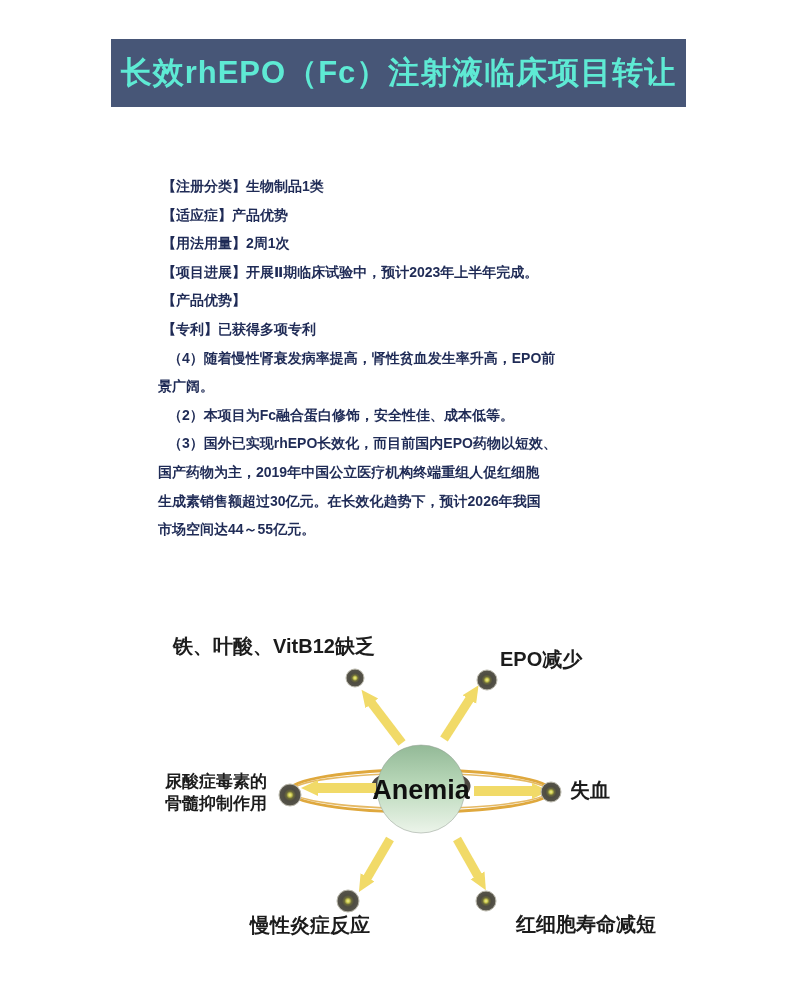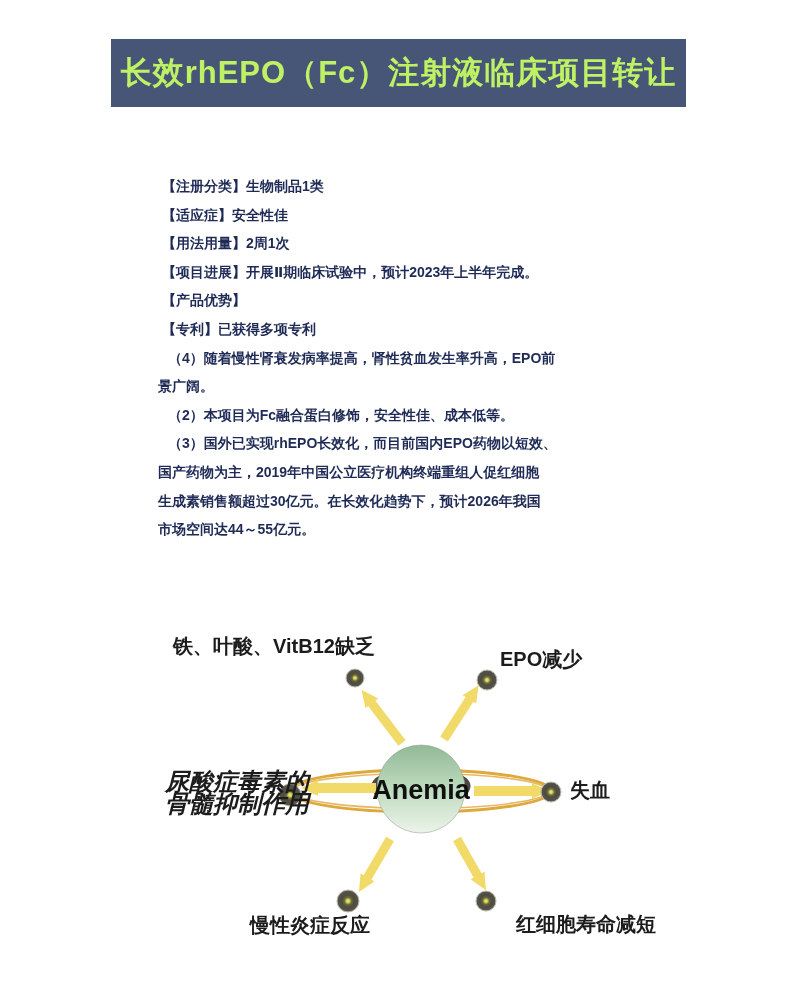--- a/index.html
+++ b/index.html
@@ -6,56 +6,56 @@
   .page{
     position:relative;width:796px;height:1000px;background:#ffffff;overflow:hidden;
     font-family:"Liberation Sans","DejaVu Sans",sans-serif;
   }
   
   .banner{
     position:absolute;left:111px;top:39px;width:575px;height:68px;
     background:#475677;display:flex;align-items:center;justify-content:center;
   }
   .banner .title{
-    color:#bef264;font-size:31px;font-weight:bold;letter-spacing:1px;white-space:nowrap;
+    color:#5eead4;font-size:31px;font-weight:bold;letter-spacing:1px;white-space:nowrap;
   }
   
   .bodytext{
     position:absolute;left:158px;top:172px;width:545px;
     color:#1f2b56;font-size:14px;font-weight:600;line-height:28.6px;
   }
   .ln{white-space:nowrap;}
   .ln.b{padding-left:4px;}
   .ln.n{padding-left:10px;}
   
   .diagram{position:absolute;left:140px;top:615px;width:540px;height:365px;}
   .diagram svg{position:absolute;left:0;top:0;}
   .dlabel{
     position:absolute;color:#1c1c1c;font-weight:600;font-size:20px;
     white-space:pre-line;line-height:22px;
   }
   .lbl-iron{left:33px;top:20px;}
   .lbl-epo{left:360px;top:33px;}
-  .lbl-uremic{left:25px;top:156px;font-size:24px;font-style:italic;}
+  .lbl-uremic{left:25px;top:156px;font-size:17px;}
   .lbl-blood{left:430px;top:164px;}
   .lbl-inflam{left:110px;top:299px;}
   .lbl-rbc{left:376px;top:298px;}
 </style>
 </head>
 <body>
 
 <div class="page">
 
   <div class="banner">
     <div class="title">长效rhEPO（Fc）注射液临床项目转让</div>
   </div>
 
   <div class="bodytext">
     <div class="ln b">【注册分类】生物制品1类</div>
-    <div class="ln b">【适应症】安全性佳</div>
+    <div class="ln b">【适应症】产品优势</div>
     <div class="ln b">【用法用量】2周1次</div>
     <div class="ln b">【项目进展】开展Ⅱ期临床试验中，预计2023年上半年完成。</div>
     <div class="ln b">【产品优势】</div>
     <div class="ln b">【专利】已获得多项专利</div>
     <div class="ln n">（4）随着慢性肾衰发病率提高，肾性贫血发生率升高，EPO前</div>
     <div class="ln c">景广阔。</div>
     <div class="ln n">（2）本项目为Fc融合蛋白修饰，安全性佳、成本低等。</div>
     <div class="ln n">（3）国外已实现rhEPO长效化，而目前国内EPO药物以短效、</div>
     <div class="ln c">国产药物为主，2019年中国公立医疗机构终端重组人促红细胞</div>
     <div class="ln c">生成素销售额超过30亿元。在长效化趋势下，预计2026年我国</div>

